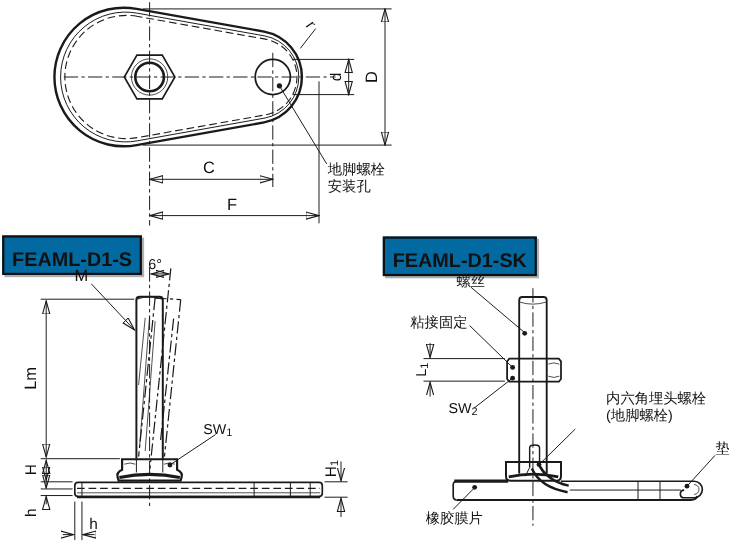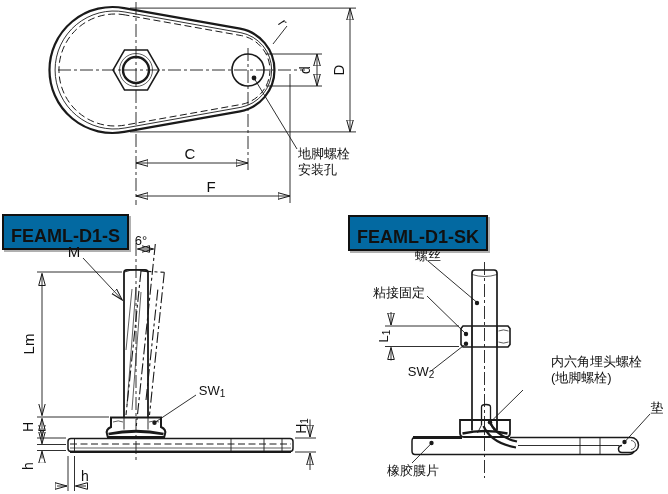--- a/index.html
+++ b/index.html
@@ -190,21 +190,21 @@
   <div class="lbl" style="left:211px;top:186px;font-size:15px;">F</div>
   <div class="note" style="left:298px;top:146px;">
     <div>地脚螺栓</div>
     <div>安装孔</div>
   </div>
 
   <div class="titlebox" style="left:2px;top:214px;">FEAML-D1-S</div>
   <div class="lbl sm" style="left:141px;top:240px;">6°</div>
   <div class="lbl" style="left:74px;top:251px;font-size:15px;">M</div>
   <div class="lbl rot" style="left:28px;top:344px;font-size:15px;">Lm</div>
-  <div class="lbl sm" style="left:212px;top:391px;"><span>SW</span><span class="sub">1</span></div>
+  <div class="lbl sm" style="left:198px;top:391px;"><span>SW</span><span class="sub">1</span></div>
   <div class="lbl rot" style="left:28px;top:427px;">H</div>
   <div class="lbl rot" style="left:28px;top:466px;">h</div>
   <div class="lbl" style="left:85px;top:476px;">h</div>
   <div class="lbl rot" style="left:301px;top:426px;"><span>H</span><span class="sub">1</span></div>
 
   <div class="titlebox" style="left:348px;top:215px;">FEAML-D1-SK</div>
   <div class="lbl sm" style="left:428px;top:256px;">螺丝</div>
   <div class="lbl sm" style="left:399px;top:293px;">粘接固定</div>
   <div class="lbl rot sm" style="left:384px;top:336px;"><span>L</span><span class="sub">1</span></div>
   <div class="lbl sm" style="left:421px;top:372px;"><span>SW</span><span class="sub">2</span></div>

